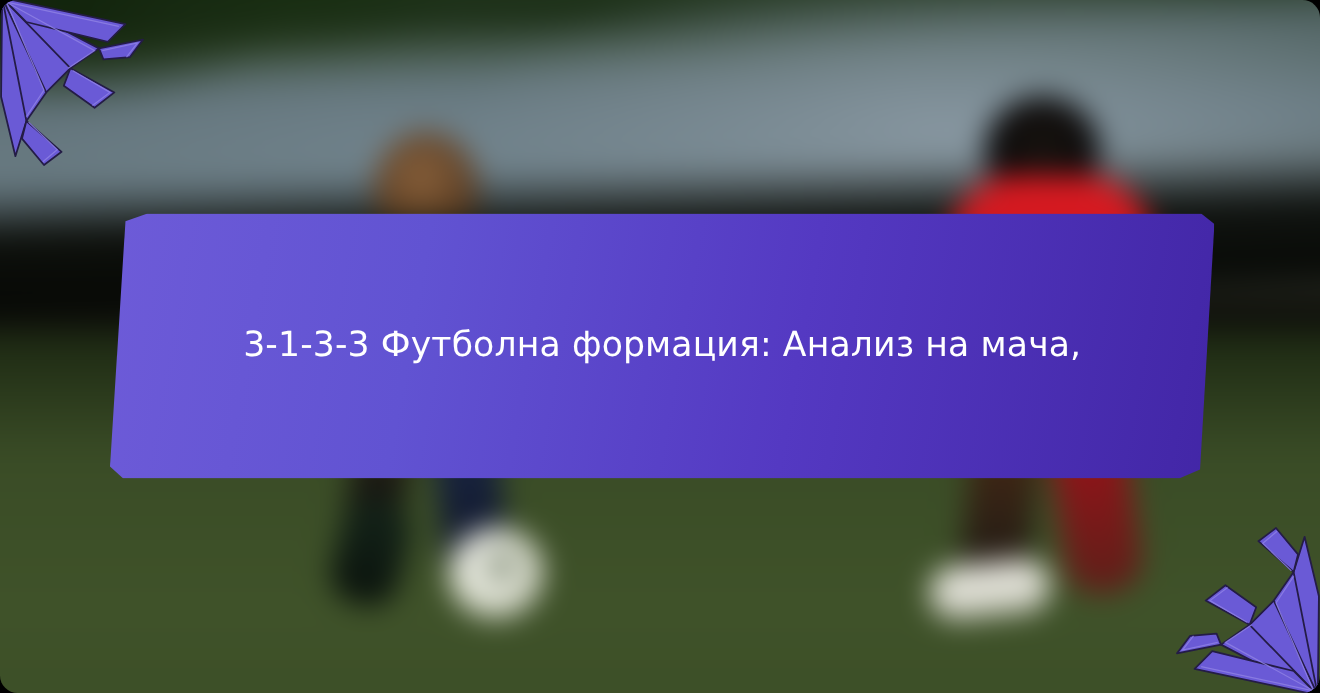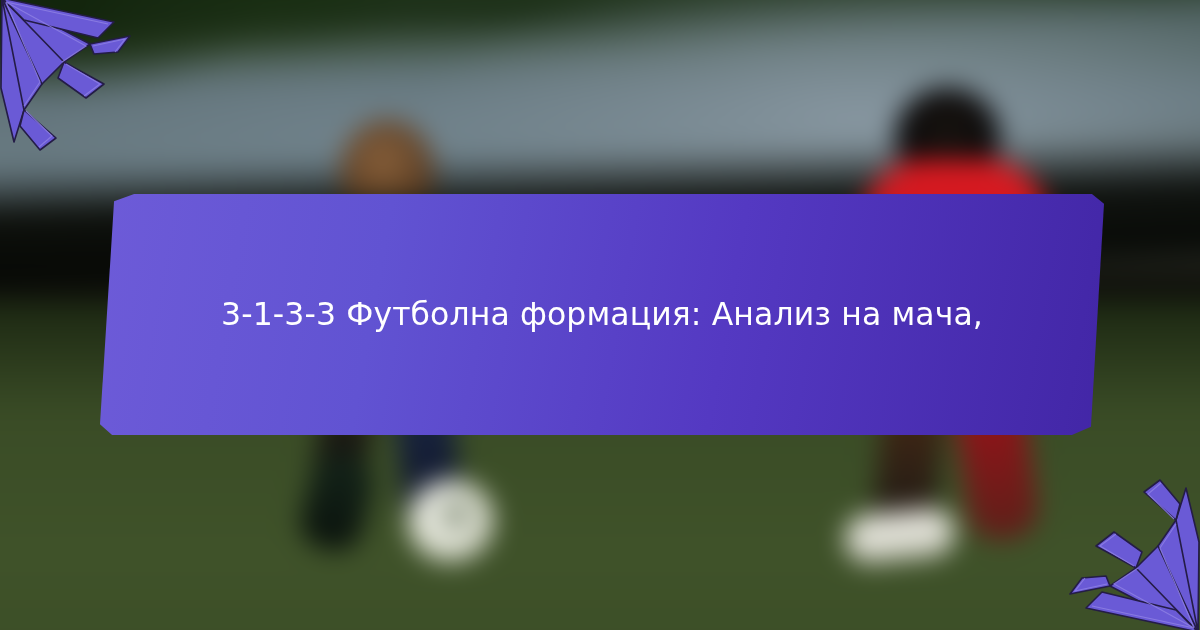--- a/index.html
+++ b/index.html
@@ -6,20 +6,21 @@
     margin: 0;
     padding: 0;
     background: #000;
   }
   #stage {
     position: relative;
     width: 1200px;
     height: 630px;
     overflow: hidden;
     font-family: "DejaVu Sans", "Liberation Sans", sans-serif;
+    border-radius: 16px;
   }
 
   
   .photo {
     position: absolute;
     inset: 0;
     overflow: hidden;
   }
   
   .bg-base {

